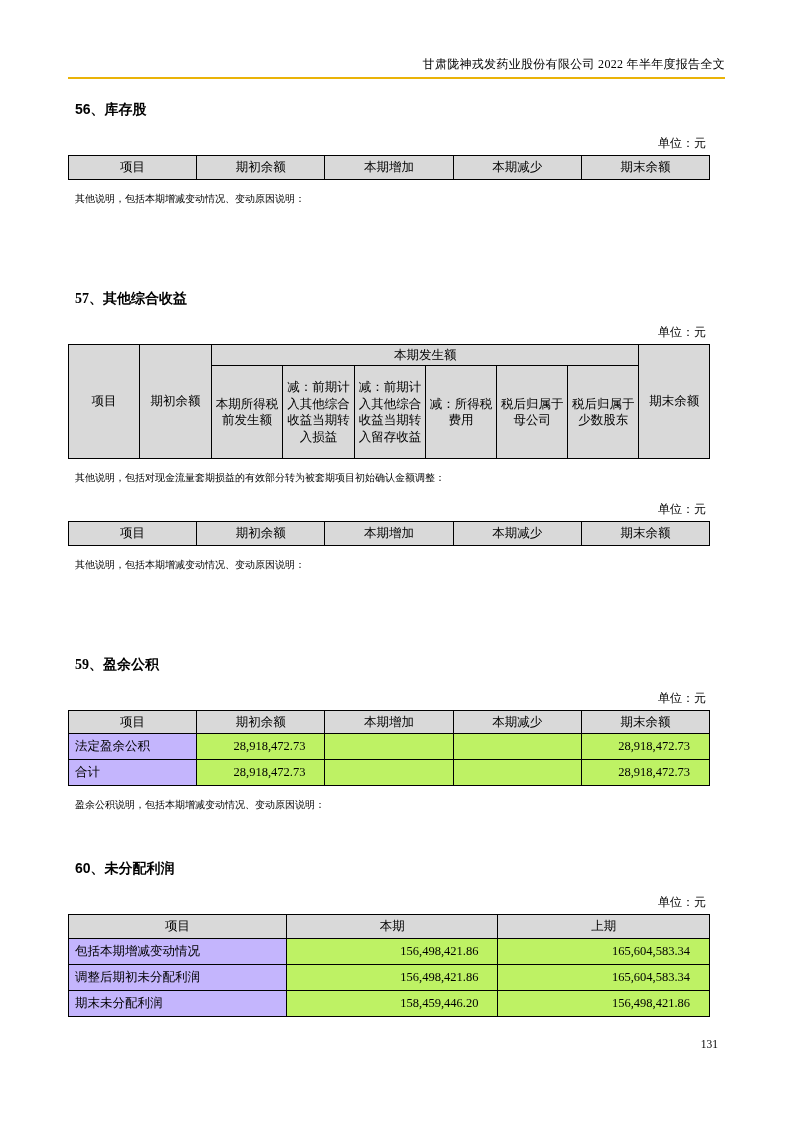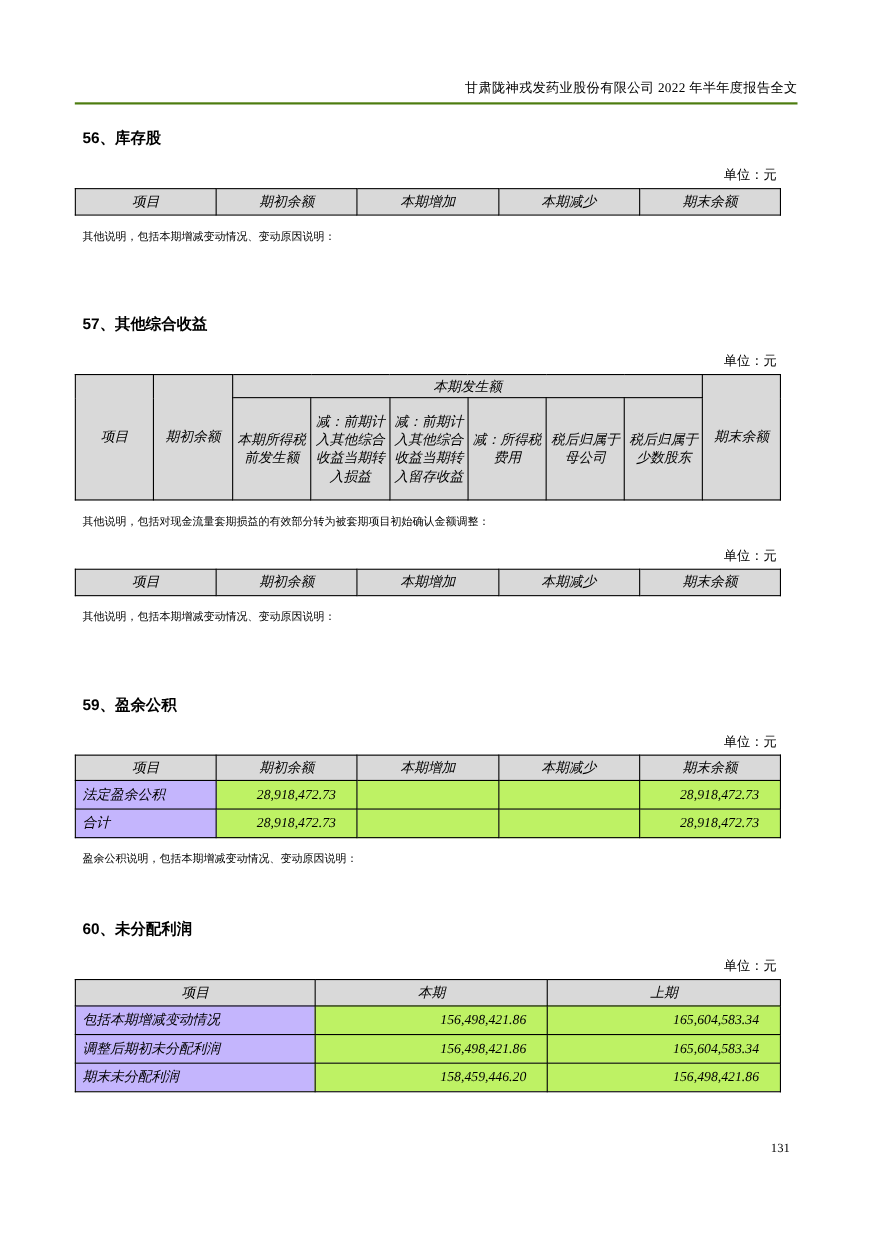--- a/index.html
+++ b/index.html
@@ -3,39 +3,39 @@
 <meta charset="utf-8">
 <style>
   html,body{margin:0;padding:0;background:#ffffff;}
   body{
     width:793px;height:1122px;position:relative;
     font-family:"Liberation Serif","DejaVu Serif",serif;
     color:#000;font-size:12.5px;
   }
   .content{padding:0 68px;}
   .page-header{
-    padding-top:72px;padding-bottom:4px;
-    border-bottom:2px solid #4d7c0f;
+    padding-top:56px;padding-bottom:4px;
+    border-bottom:2px solid #eab308;
     text-align:right;font-size:12px;letter-spacing:.3px;
   }
   .section-title{
     font-family:"Liberation Sans","DejaVu Sans",sans-serif;
     font-weight:bold;font-size:14px;margin:0;padding-left:7px;
   }
   .mt-first{margin-top:22px;}
-  .mt-section{margin-top:64px;}
+  .mt-section{margin-top:84px;font-family:Liberation Serif, serif;}
   .unit-row{
     text-align:right;font-size:12px;margin-top:16px;margin-bottom:3px;
     padding-right:4px;width:642px;box-sizing:border-box;
   }
   table{
     border-collapse:collapse;table-layout:fixed;width:642px;
     font-size:12.5px;line-height:1.32;
   }
-  th,td{border:1px solid #000;padding:3px 4px;vertical-align:middle;word-break:break-all;font-style:italic;}
+  th,td{border:1px solid #000;padding:3px 4px;vertical-align:middle;word-break:break-all;}
   th{background:#d9d9d9;font-weight:normal;text-align:center;}
   td.label{background:#c4b5fd;text-align:left;padding-left:6px;}
   td.num{background:#bef264;text-align:right;padding-right:19px;}
   .t-simple th{height:16px;}
   .t-oci .group-row th{height:14px;padding:2px 4px;}
   .t-oci .sub-row th{height:84px;padding:4px 3px;}
   .t-data td{height:17px;padding-top:4px;padding-bottom:4px;}
   .note{margin-top:12px;padding-left:7px;font-size:10px;}
   .page-number{
     position:absolute;top:1038px;right:75px;font-size:11.5px;

